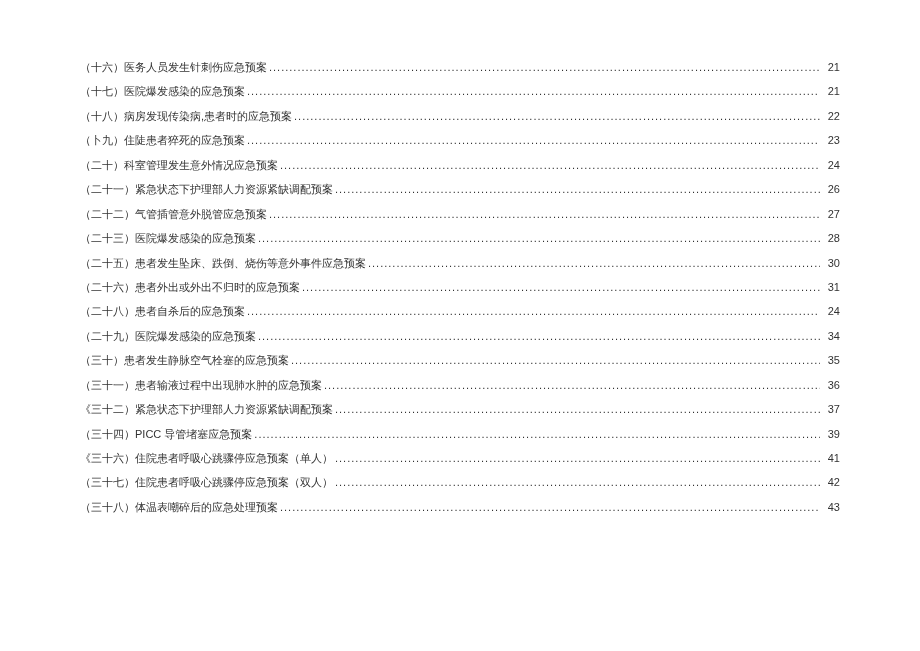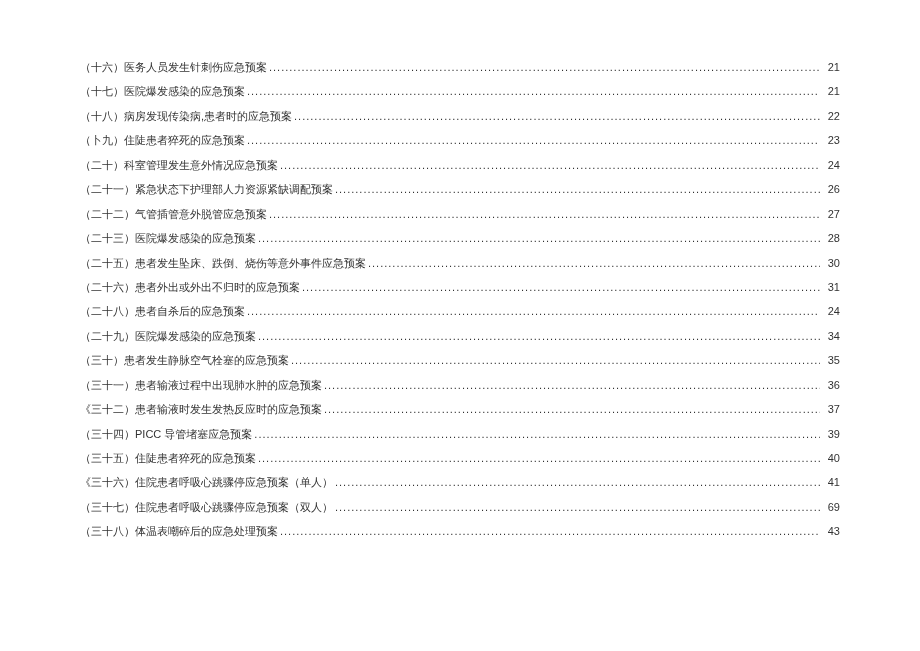--- a/index.html
+++ b/index.html
@@ -119,42 +119,37 @@
       <span class="toc-title">（三十）患者发生静脉空气栓塞的应急预案</span>
       <span class="toc-dots"></span>
       <span class="toc-page">35</span>
     </div>
     <div class="toc-entry">
       <span class="toc-title">（三十一）患者输液过程中出现肺水肿的应急预案</span>
       <span class="toc-dots"></span>
       <span class="toc-page">36</span>
     </div>
     <div class="toc-entry">
-      <span class="toc-title">《三十二）患者输液时发生发热反应时的应急预案</span>
+      <span class="toc-title">《三十二）紧急状态下护理部人力资源紧缺调配预案</span>
       <span class="toc-dots"></span>
       <span class="toc-page">37</span>
     </div>
     <div class="toc-entry">
       <span class="toc-title">（三十四）PICC 导管堵塞应急预案</span>
       <span class="toc-dots"></span>
       <span class="toc-page">39</span>
     </div>
     <div class="toc-entry">
-      <span class="toc-title">（三十五）住陡患者猝死的应急预案</span>
-      <span class="toc-dots"></span>
-      <span class="toc-page">40</span>
-    </div>
-    <div class="toc-entry">
       <span class="toc-title">《三十六）住院患者呼吸心跳骤停应急预案（单人）</span>
       <span class="toc-dots"></span>
       <span class="toc-page">41</span>
     </div>
     <div class="toc-entry">
       <span class="toc-title">（三十七）住院患者呼吸心跳骤停应急预案（双人）</span>
       <span class="toc-dots"></span>
-      <span class="toc-page">69</span>
+      <span class="toc-page">42</span>
     </div>
     <div class="toc-entry">
       <span class="toc-title">（三十八）体温表嘲碎后的应急处理预案</span>
       <span class="toc-dots"></span>
       <span class="toc-page">43</span>
     </div>
   </div>
 
 </body></html>

